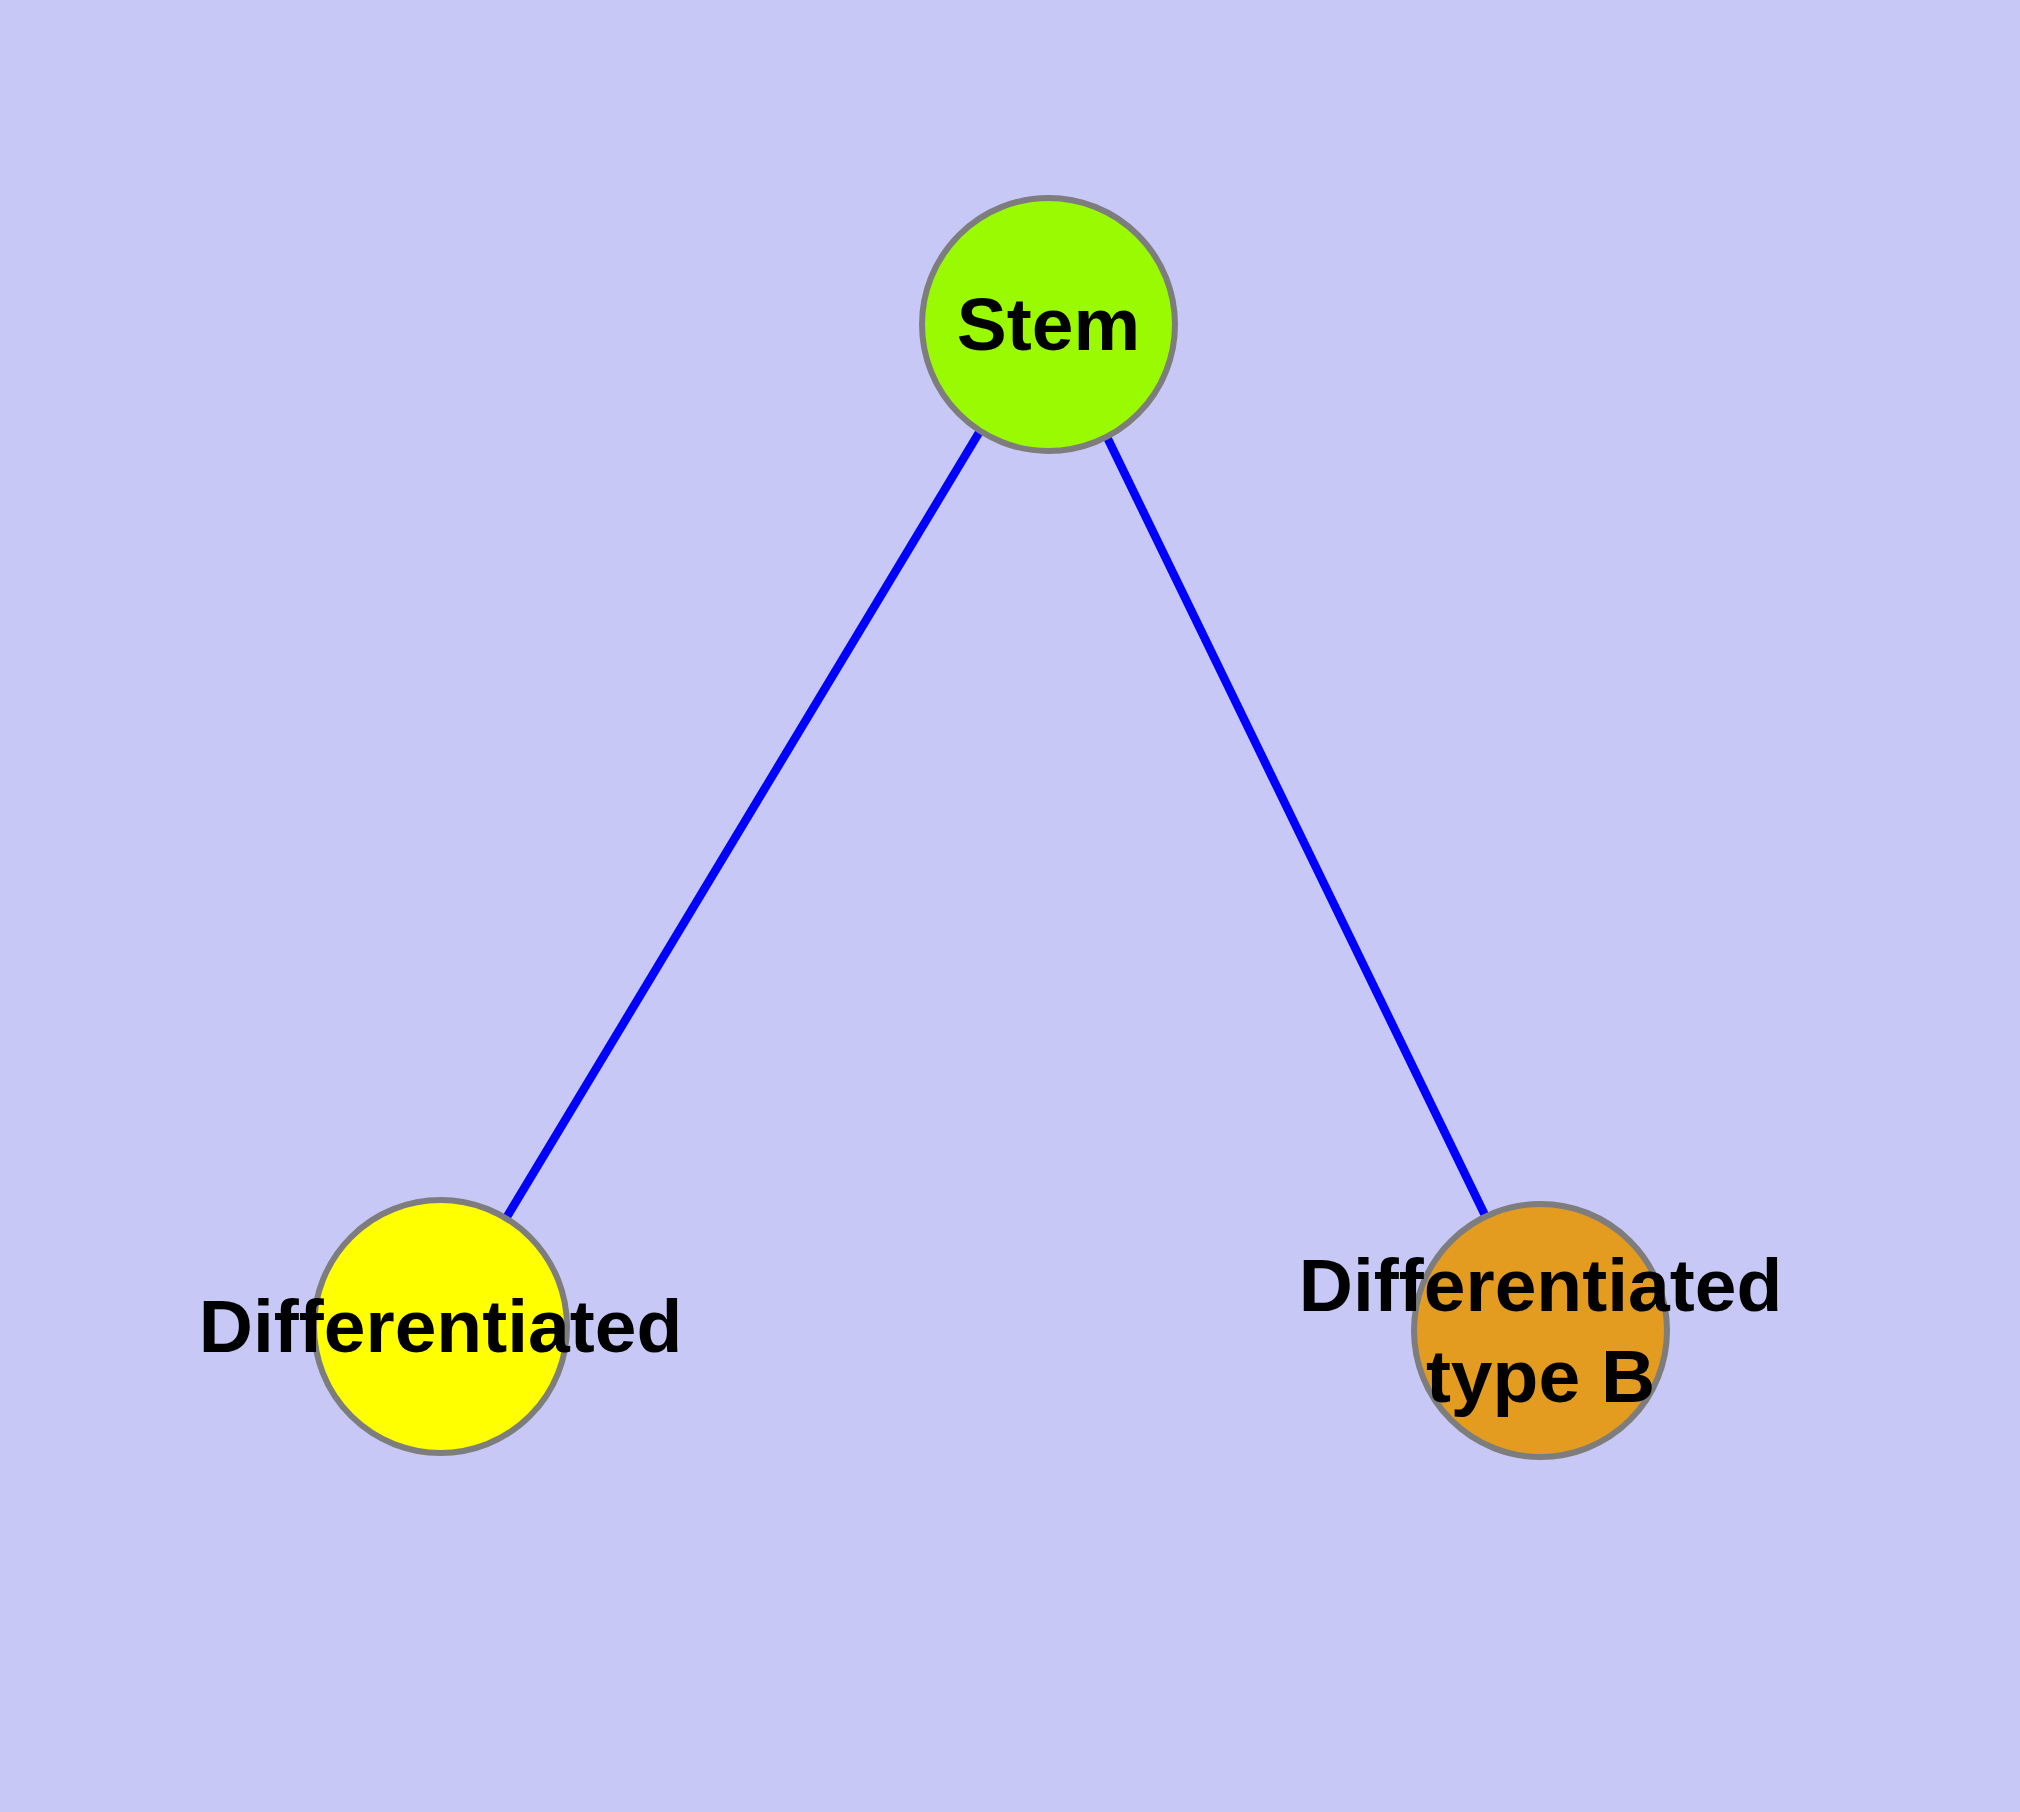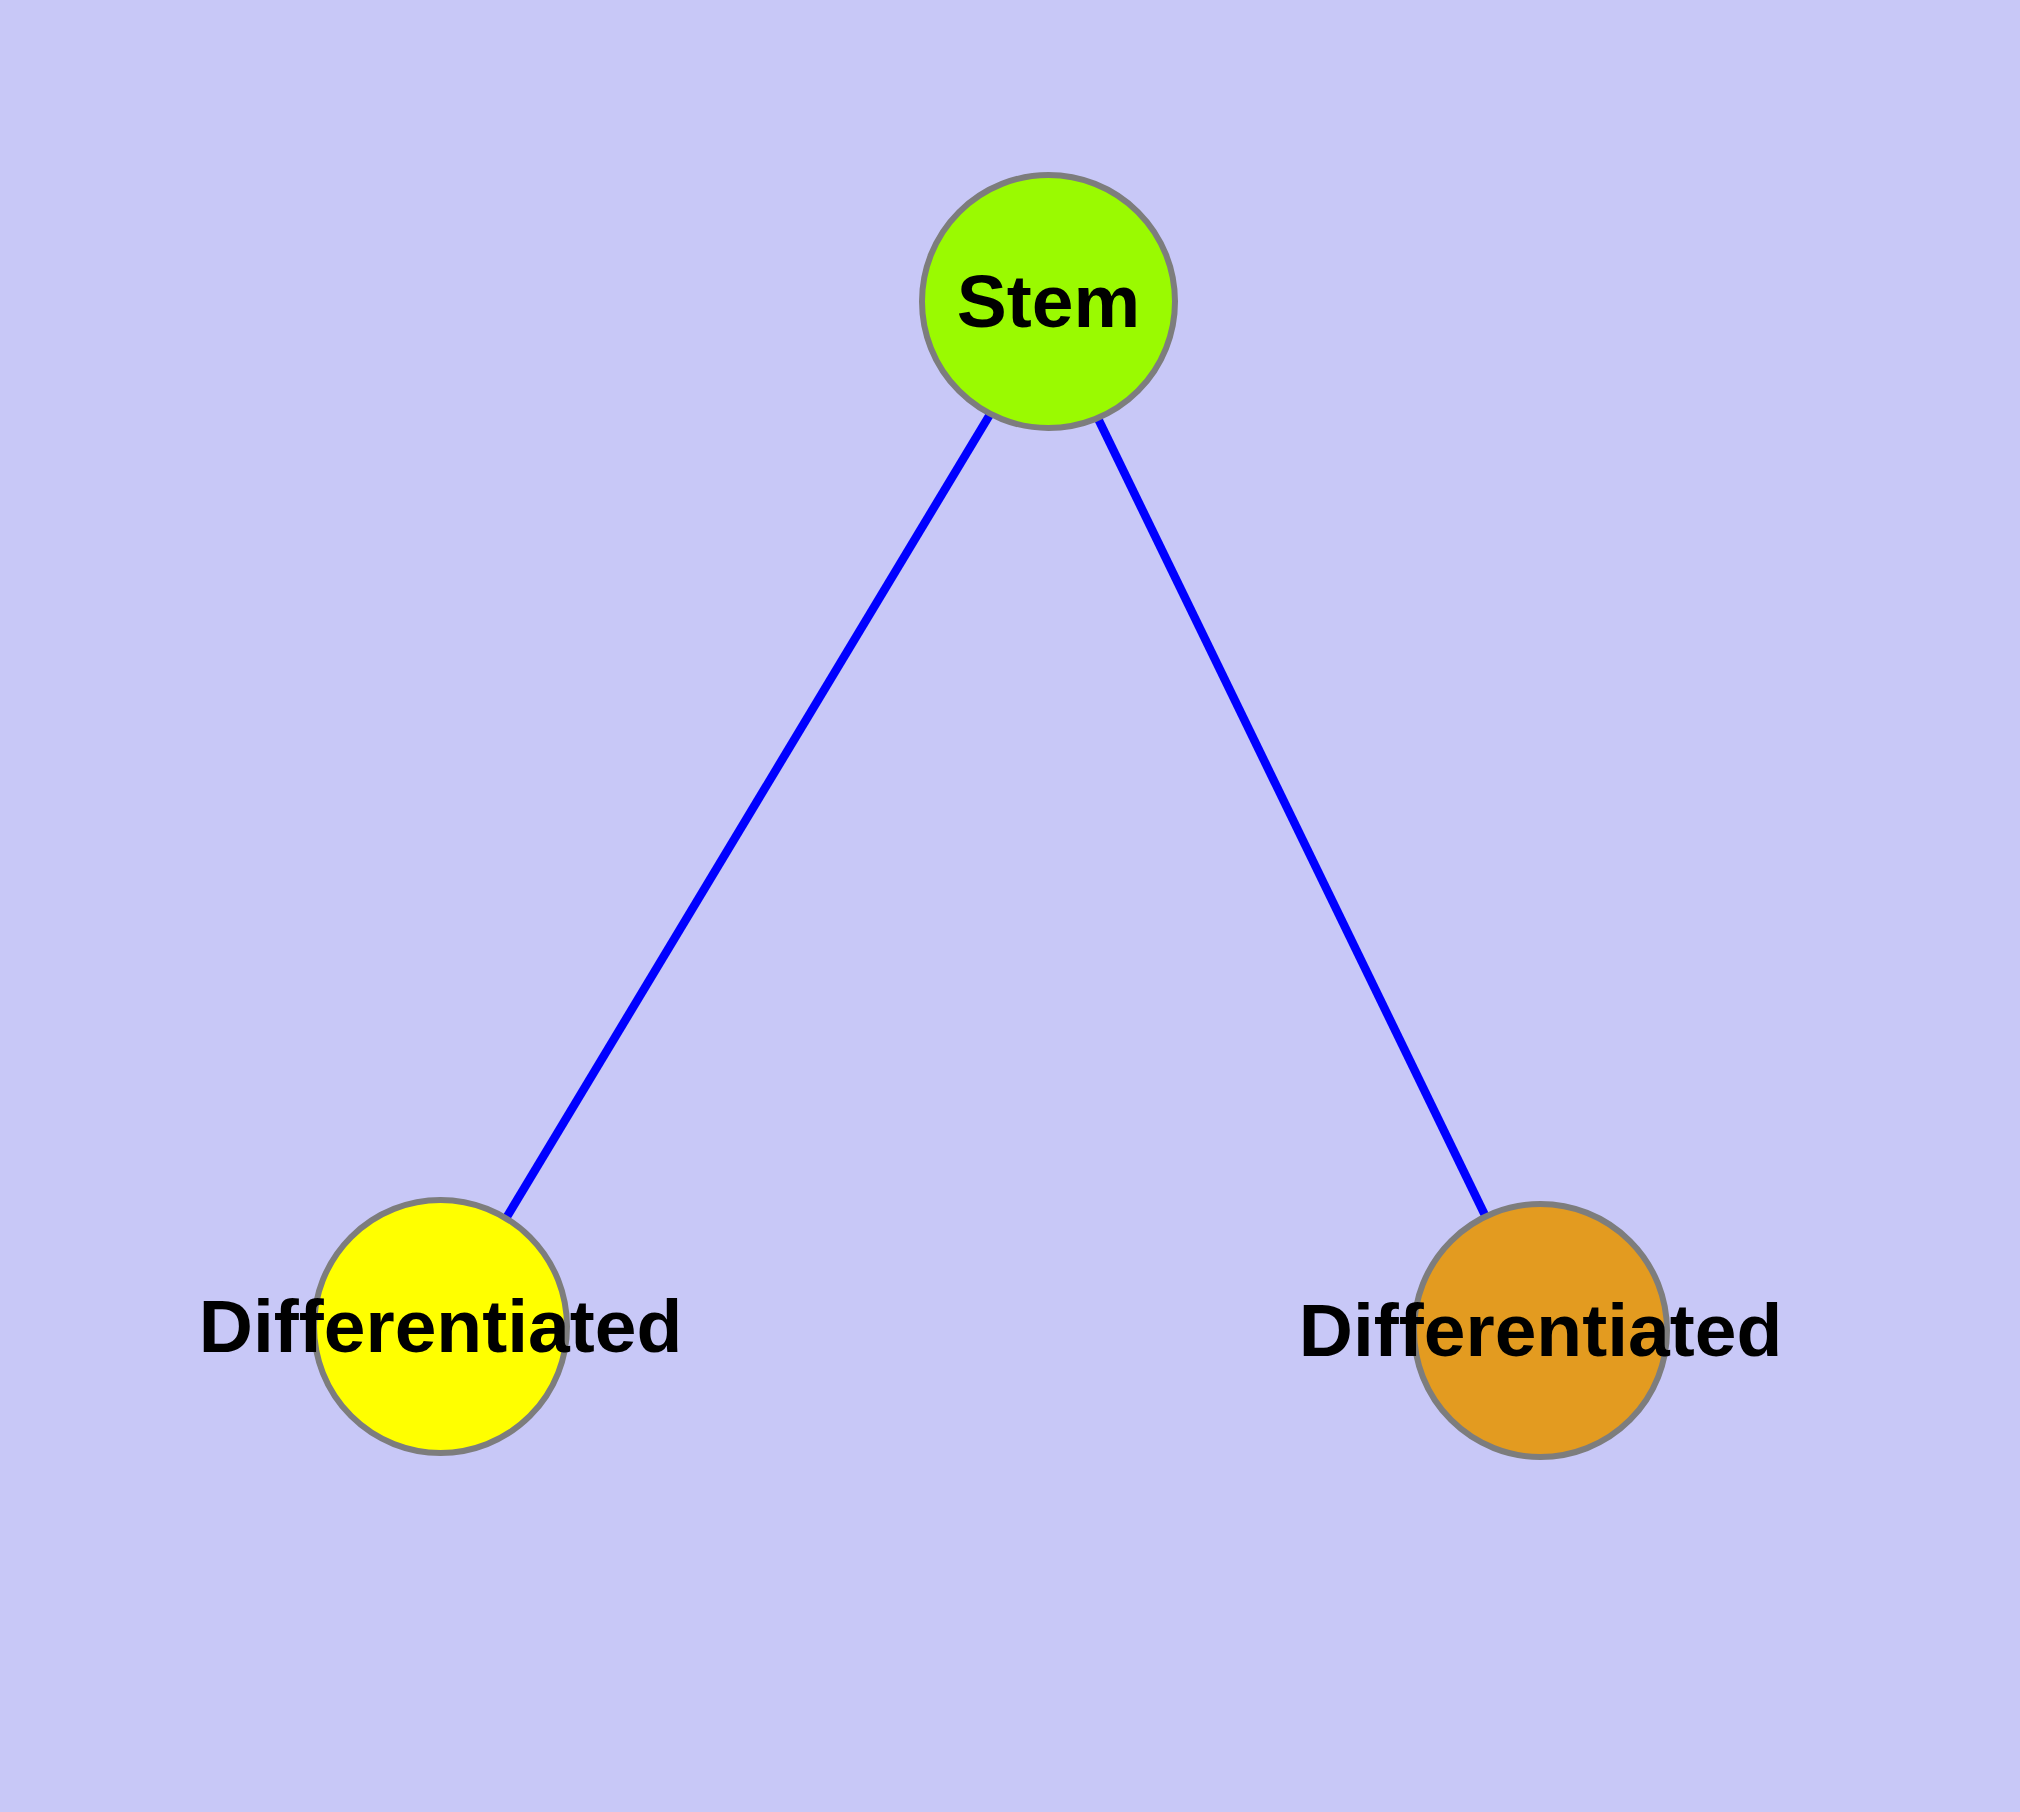--- a/index.html
+++ b/index.html
@@ -31,21 +31,21 @@
     width: 259px;
     height: 259px;
     box-sizing: border-box;
     border: 6px solid var(--color-border, #7D7D7D);
     border-radius: 50%;
     z-index: 1;
     display: flex;
     align-items: center;
     justify-content: center;
   }
-  .node-stem   { left: 919px; top: 172px;  background: var(--color-stem,  #9AFA01); }
+  .node-stem   { left: 919px; top: 195px;  background: var(--color-stem,  #9AFA01); }
   .node-type-a { left: 311px;  top: 1197px; background: var(--color-typeA, #FFFF00); }
   .node-type-b { left: 1411px; top: 1201px; background: var(--color-typeB, #E39B20); }
   .node-label {
     color: var(--color-text, #000000);
     font-weight: bold;
     font-size: 75px;
     line-height: 91px;
     text-align: center;
   }
   .node-label .line {
@@ -71,17 +71,18 @@
 
   <div class="node node-type-a">
     <div class="node-label">
       <span class="line">Differentiated</span>
     </div>
   </div>
 
   <div class="node node-type-b">
     <div class="node-label">
       <span class="line">Differentiated</span>
+      <span class="line">type B</span>
     </div>
   </div>
 
 </div>
 
 
 </body></html>

